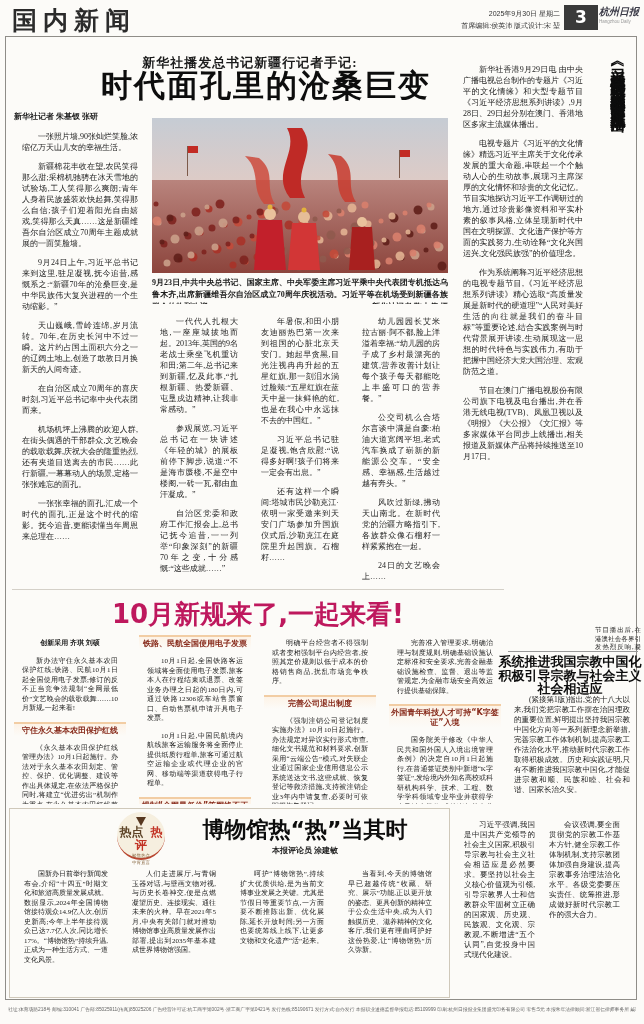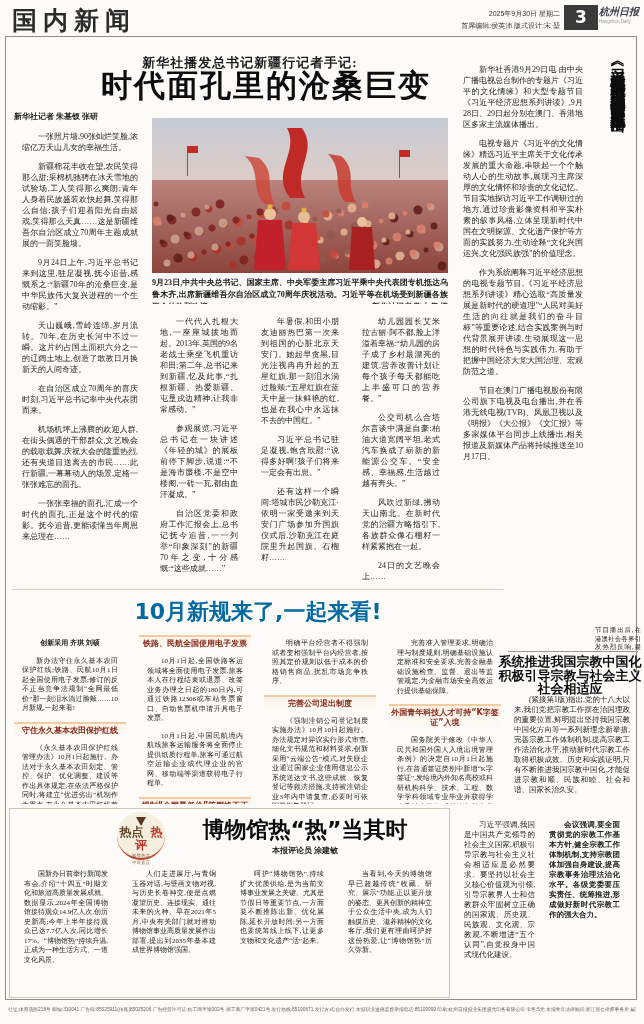--- a/index.html
+++ b/index.html
@@ -39,36 +39,36 @@
   .rs-col{left:455px;top:56px;width:136px;height:572px;}
   .vhead{left:595px;top:56px;width:46px;height:566px;writing-mode:vertical-rl;
          font-family:"DejaVu Sans",sans-serif;font-weight:900;font-size:15px;letter-spacing:1.5px;
          line-height:46px;color:#0d0d0d;overflow:hidden;}
   .rs-tail{left:595px;top:626px;width:46px;height:24px;font-size:6.5px;line-height:8.5px;text-align:justify;overflow:hidden;}
   .rs-tail p{margin:0;text-indent:0;}
 
   
   .rules-sep{left:12px;top:589px;width:492px;border-top:1px solid #d4d0c8;}
   .rules-title{left:12px;top:597px;width:492px;text-align:center;
-               font-family:"DejaVu Sans",sans-serif;font-weight:900;font-size:22px;color:#0369a1;}
+               font-family:"DejaVu Sans",sans-serif;font-weight:900;font-size:26px;color:#be185d;}
   .rules-col{top:631px;width:112px;height:173px;}
   .rc1{left:14px;}.rc2{left:139px;}.rc3{left:264px;}.rc4{left:389px;}
   .rule-head{font-family:"DejaVu Sans",sans-serif;font-weight:bold;font-size:8px;line-height:1.25;
              color:#86291a;text-align:center;text-indent:0;margin:4px 0 3px;padding-top:2px;
              border-top:2px solid #f2cda4;background:linear-gradient(#fdf3e7,rgba(255,255,255,0));}
   .rules-byline{text-indent:0 !important;text-align:center;font-weight:bold;}
   .signoff{text-indent:0 !important;text-align:right;font-weight:bold;}
 
   
   .rel-rule{left:508px;top:651px;width:130px;border-top:1px solid #999;}
   .rel-h{left:498px;width:144px;text-align:center;font-family:"DejaVu Sans",sans-serif;font-weight:900;
          font-size:13px;line-height:13px;color:#0d0d0d;}
   .rel-body{left:506px;top:687px;width:132px;height:117px;}
   .rel-more{top:812px;width:87px;height:184px;}
-  .rm1{left:456px;}.rm2{left:541px;font-weight:bold;}
+  .rm1{left:456px;}.rm2{left:541px;}
 
   
   .ed-box{left:9px;top:808px;width:441px;height:190px;border:1px solid #cfc8ba;box-sizing:border-box;}
   .badge{left:117px;top:812px;width:48px;height:48px;border-radius:50%;background:#f6efdf;
          border-bottom:2px solid #b8452f;text-align:center;box-sizing:border-box;}
   .nib{width:0;height:0;border-left:5px solid transparent;border-right:5px solid transparent;
        border-top:9px solid #57371f;margin:5px auto 1px;}
   .badge .t{font-family:Liberation Mono, monospace;font-weight:bold;font-size:12px;line-height:1.1;}
   .badge .t .b1{color:#5d4326;}
   .badge .t .b2{color:#c23325;}
@@ -292,21 +292,21 @@
   <div class="abs vhead">《习近平的文化情缘》《习近平经济思想系列讲读》在港澳多家主流媒体播出</div>
   <div class="abs rs-tail">
     <p>节目播出后,在港澳社会各界引发热烈反响,凝聚大合力。</p>
   </div>
 
   <div class="abs rules-sep"></div>
   <div class="abs rules-title">10月新规来了,一起来看!</div>
 
   <div class="abs rules-col rc1 bt sm">
     <p class="rules-byline">创新采用 齐琪 刘硕</p>
-    <p>新办法守住永久基本农田保护红线;铁路、民航10月1日起全国使用电子发票;修订的反不正当竞争法规制“全网最低价”那一刻泪水淌过脸颊……10月新规,一起来看!</p>
+    <p>新办法守住永久基本农田保护红线;铁路、民航10月1日起全国使用电子发票;修订的反不正当竞争法规制“全网最低价”文艺晚会的载歌载舞……10月新规,一起来看!</p>
     <div class="rule-head">守住永久基本农田保护红线</div>
     <p>《永久基本农田保护红线管理办法》10月1日起施行。办法对于永久基本农田划定、管控、保护、优化调整、建设等作出具体规定,在依法严格保护同时,将建立“优进劣出”机制作为重点,在永久基本农田红线整体稳定的前提下,明确了优化调整的情形、程序和规则。</p>
   </div>
   <div class="abs rules-col rc2 bt sm">
     <div class="rule-head">铁路、民航全国使用电子发票</div>
     <p>10月1日起,全国铁路客运领域将全面使用电子发票,旅客本人在行程结束或退票、改签业务办理之日起的180日内,可通过铁路12306或车站售票窗口、自动售票机申请开具电子发票。</p>
     <p>10月1日起,中国民航境内航线旅客运输服务将全面停止提供纸质行程单,旅客可通过航空运输企业或代理企业的官网、移动端等渠道获得电子行程单。</p>
     <div class="rule-head">规制“全网最低价”等网络不正当竞争行为</div>
     <p>新修订的反不正当竞争法10月15日起施行,进一步完善数字经济领域公平竞争规则,针对近年来“全网最低价”等扰乱平台竞争秩序的“内卷式”竞争乱象,</p>
   </div>

